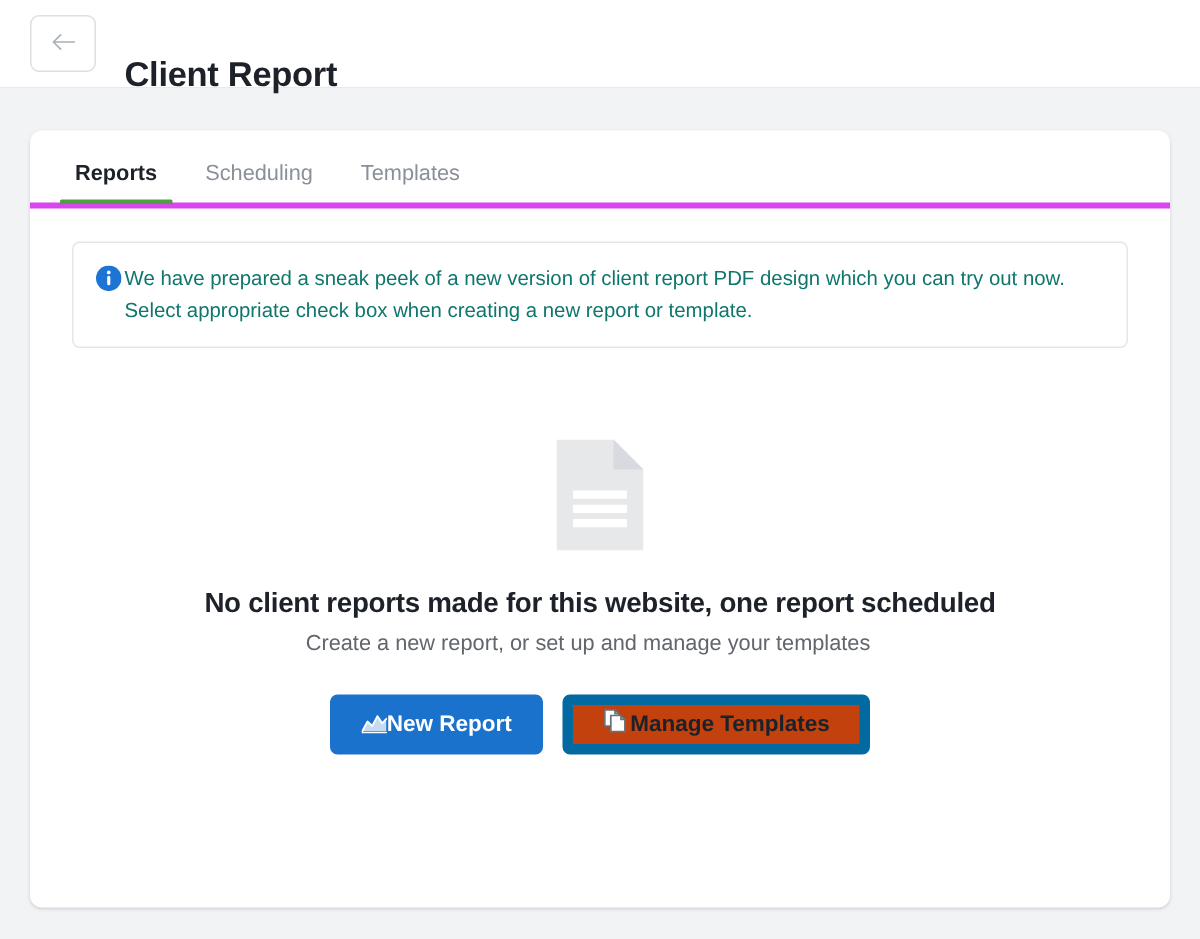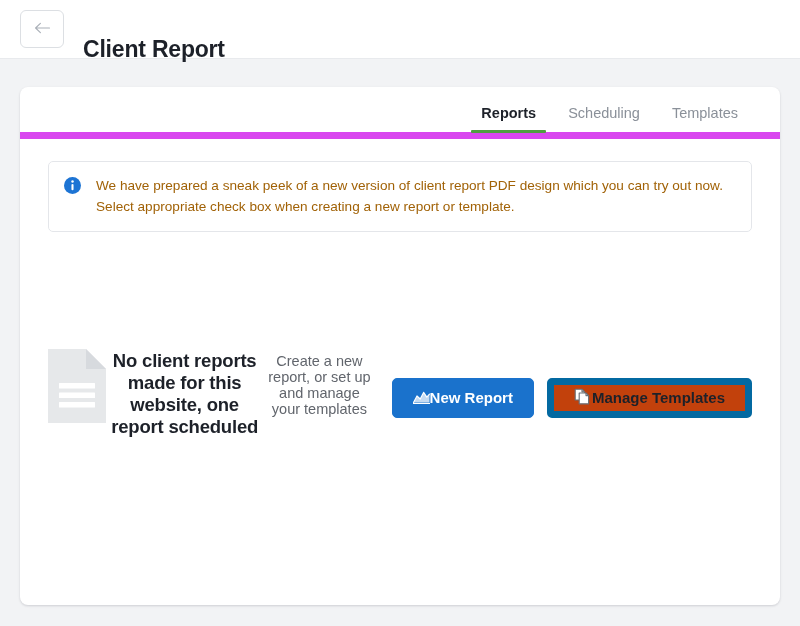--- a/index.html
+++ b/index.html
@@ -60,25 +60,24 @@
     height: 100%;
     display: flex;
     flex-direction: column;
     overflow: hidden;
   }
 
   
   .tabs {
     display: flex;
     align-items: flex-end;
-    border-bottom: 7px solid #d946ef;
+    border-bottom: 4px solid #d946ef;
     padding: 0 20px;
     flex: none;
     height: 52px;
-    justify-content: flex-end;
   }
   .tab {
     position: relative;
     padding: 0 10px 12px 10px;
     margin-right: 12px;
     font-size: 14.5px;
     color: #8a9099;
     cursor: pointer;
     line-height: 1;
     background: none;
@@ -113,31 +112,31 @@
   .info-banner {
     display: flex;
     align-items: flex-start;
     border: 1px solid #e4e6ea;
     border-radius: 5px;
     padding: 14px 16px 14px 15px;
     flex: none;
   }
   .info-icon { flex: none; margin-top: 1px; }
   .info-text {
-    margin-left: 15px;
+    margin-left: 2px;
     font-size: 13.6px;
     line-height: 1.52;
-    color: #a16207;
+    color: #0f766e;
   }
 
   
   .empty-state {
     flex: 1;
     display: flex;
-    flex-direction: row;
+    flex-direction: column;
     align-items: center;
     justify-content: center;
     padding-bottom: 42px;
   }
   .doc-icon { margin-bottom: 19px; }
   .empty-title {
     font-size: 18.5px;
     font-weight: bold;
     color: #1d2129;
     letter-spacing: -0.2px;

